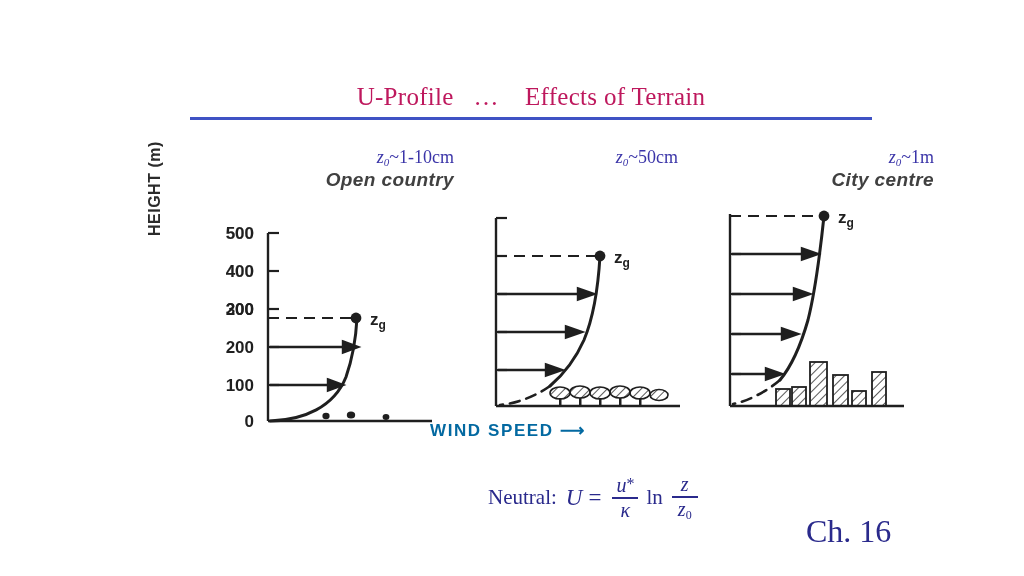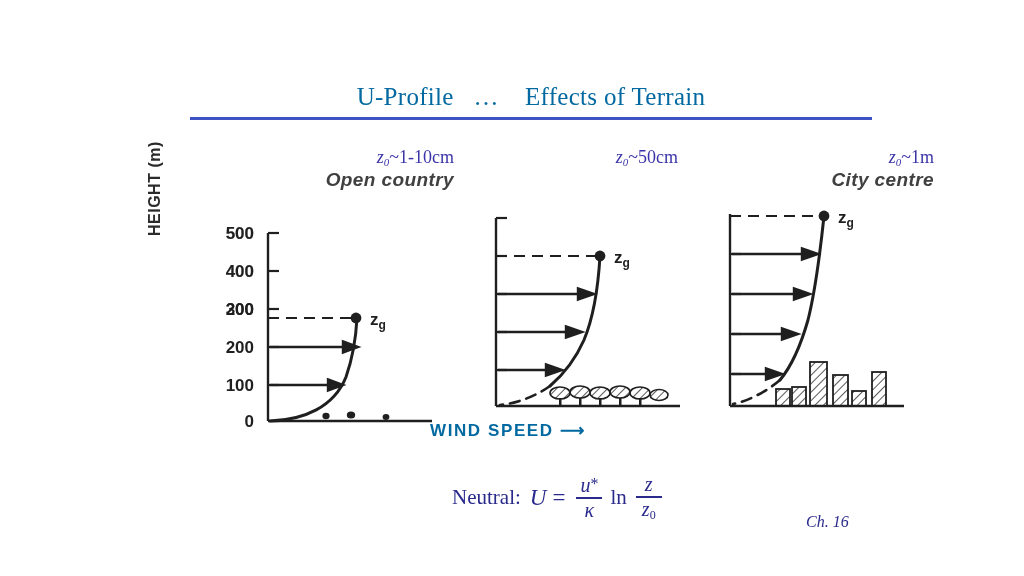--- a/index.html
+++ b/index.html
@@ -10,21 +10,21 @@
     overflow:hidden;
     position:relative;
   }
   .slide{position:absolute;inset:0;background:#fff;}
 
   
   #title-block{position:absolute;left:190px;top:84px;width:682px;}
   #slide-title{
     font-family:"Liberation Serif", serif;
     font-size:25px;
-    color:#0369a1;
+    color:#be185d;
     text-align:center;
     letter-spacing:.3px;
     white-space:pre;
     line-height:1.05;
   }
   #title-rule{
     margin-top:7px;height:3px;width:682px;
     background:#3f52c4;
   }
 
@@ -93,42 +93,41 @@
   #ocean-z0 .var{font-style:italic;}
   #ocean-z0 sub{font-size:12px;font-style:italic;vertical-align:-3px;}
 
   
   #equation-block{
     position:absolute;left:452px;top:474px;
     display:flex;align-items:center;
     font-family:"Liberation Serif", serif;
     color:#2a2a8c;
   }
-  #eq-prefix{font-size:21px;margin-right:9px;}
+  #eq-prefix{font-size:21px;margin-right:9px;margin-left:36px;}
   .eq{display:flex;align-items:center;font-size:23px;}
   .eq .it{font-style:italic;}
   .frac{
     display:inline-flex;flex-direction:column;
     align-items:center;justify-content:center;
     margin:0 5px;line-height:1.05;
   }
   .frac .num{padding:0 4px 1px 4px;font-size:20px;}
   .frac .bar{height:2px;background:#2a2a8c;width:100%;min-width:26px;}
   .frac .den{padding:1px 4px 0 4px;font-size:20px;}
   .frac sub{font-size:12px;vertical-align:-3px;}
   #eq-ln{margin:0 4px 0 3px;font-size:21px;}
   #eq-star{font-size:16px;vertical-align:3px;}
 
   
   #footer-note{
     position:absolute;left:806px;top:513px;
     font-family:"Liberation Serif", serif;
-    font-size:16px;color:#2a2a8c;
-    white-space:nowrap;
-    font-style:italic;
+    font-size:32px;color:#2a2a8c;
+    white-space:nowrap;
   }
 </style>
 </head>
 <body>
 
 <div class="slide">
 
   <div id="title-block">
     <div id="slide-title">U-Profile   …    Effects of Terrain</div>
     <div id="title-rule"></div>

